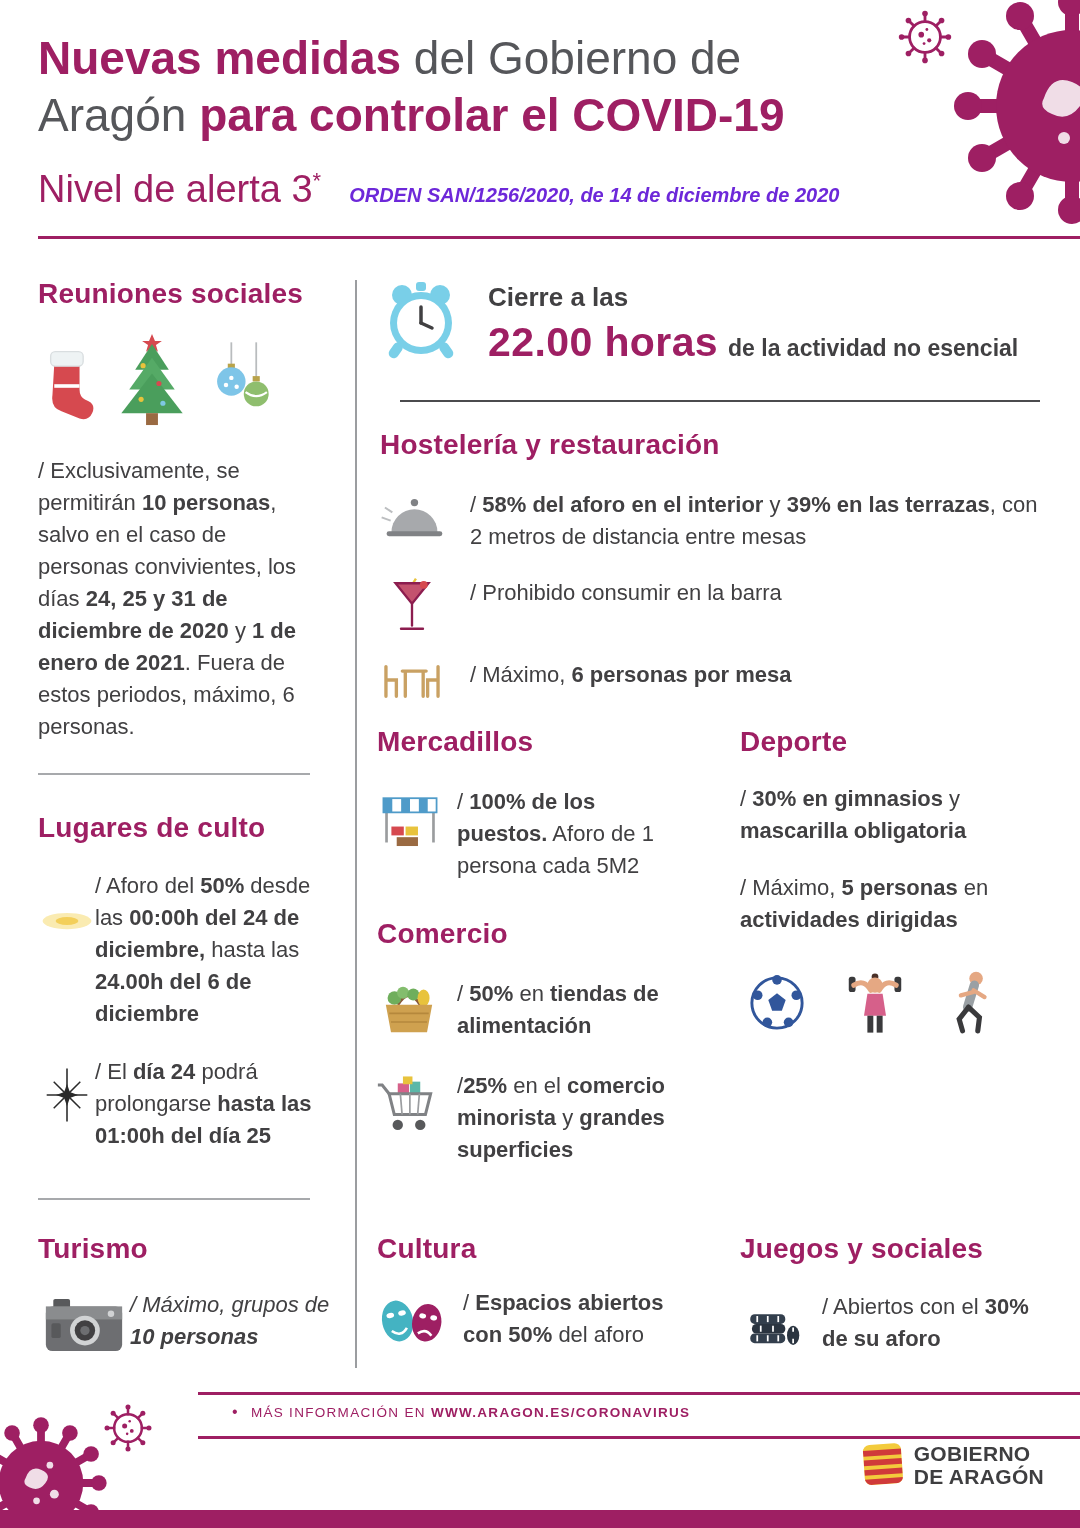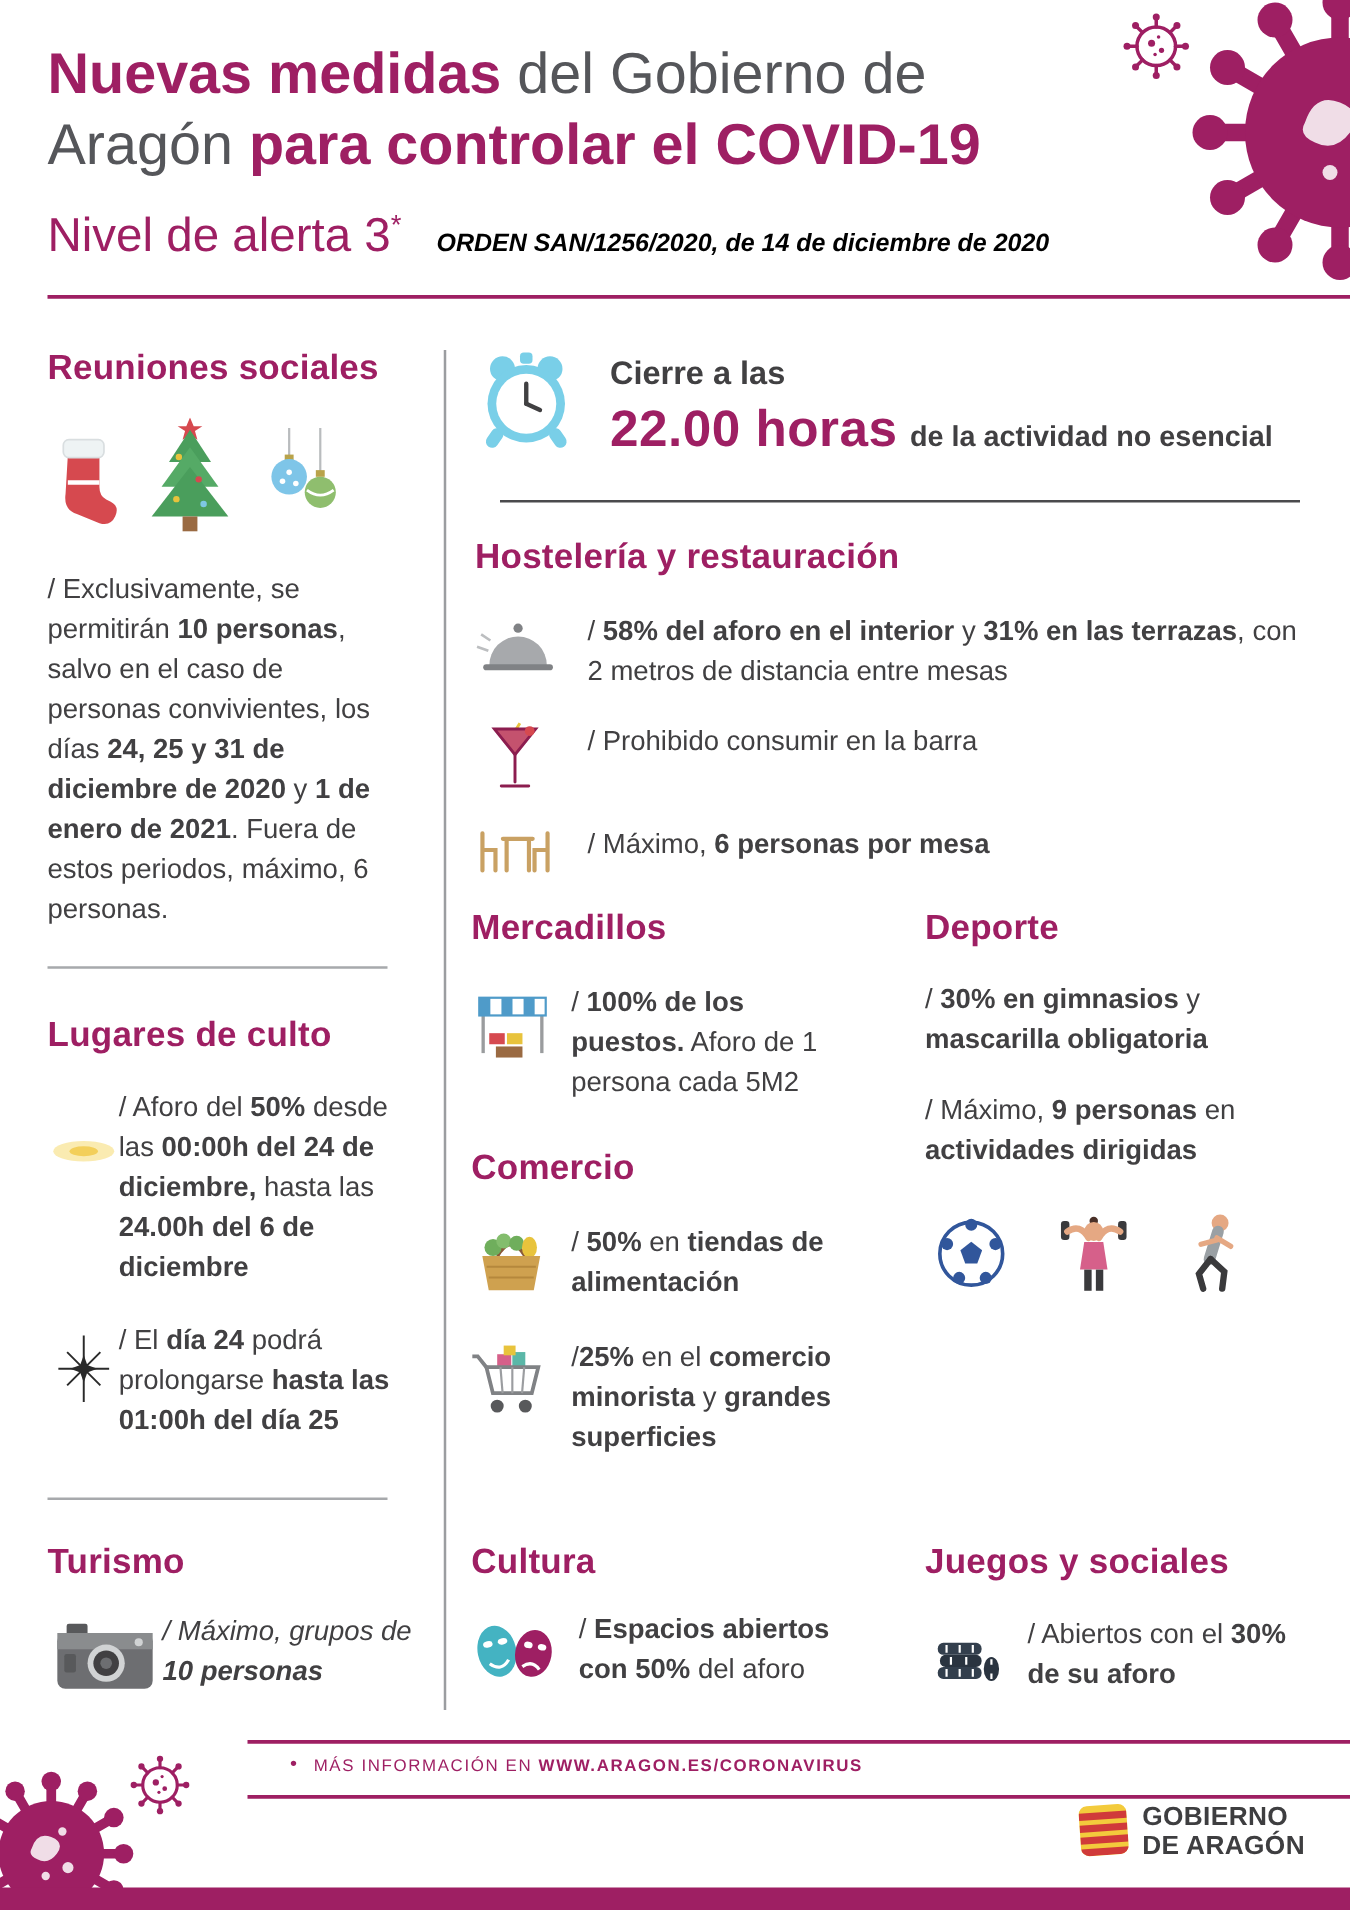--- a/index.html
+++ b/index.html
@@ -14,21 +14,21 @@
   .h2 { font-size:28px; font-weight:700; color:var(--accent); letter-spacing:.2px; }
   .txt { font-size:22px; line-height:32px; color:var(--text); }
   .item { display:flex; align-items:flex-start; }
   .icon-box { flex:none; display:flex; justify-content:center; }
 
   
   .header-title { position:absolute; left:38px; top:30px; font-size:46px; line-height:57px; color:#55565a; }
   .alert-row { position:absolute; left:38px; top:168px; display:flex; align-items:baseline; }
   .alert-level { font-size:38px; color:var(--accent); }
   .ast { font-size:22px; position:relative; top:-14px; color:var(--accent); }
-  .order-ref { font-size:20px; font-style:italic; font-weight:700; color:#000000; margin-left:28px; }
+  .order-ref { font-size:20px; font-style:italic; font-weight:700; color:#6d28d9; margin-left:28px; }
   .header-rule { position:absolute; left:38px; right:0; top:236px; height:3px; background:var(--accent); }
 
   
   .v-rule { position:absolute; left:355px; top:280px; width:2px; height:1088px; background:#9b9da0; }
   .left-rule { position:absolute; left:38px; width:272px; height:2px; background:#a7a9ac; }
   .r1 { top:773px; } .r2 { top:1198px; }
   .mid-rule { position:absolute; left:400px; top:400px; width:640px; height:2px; background:#4b4b4d; }
 
   
   .col-left { position:absolute; left:38px; top:278px; width:284px; }
@@ -306,21 +306,21 @@
         <svg width="64" height="48" viewBox="0 0 78 56" style="margin-top:6px">
           <g stroke="#bcbec0" stroke-width="2.5">
               <path d="M6 14 l9 6"></path>
               <path d="M2 26 l11 4"></path>
             </g>
           <circle cx="42" cy="8" r="4.5" fill="#808285"></circle>
           <path d="M14 44 A28 28 0 0 1 70 44 Z" fill="#a7a9ac"></path>
           <rect x="8" y="43" width="68" height="6" rx="3" fill="#808285"></rect>
         </svg>
       </div>
-      <p class="txt"><span>/ </span><span class="b">58% del aforo en el interior</span><span> y </span><span class="b">31% en las terrazas</span><span>, con 2 metros de distancia entre mesas</span></p>
+      <p class="txt"><span>/ </span><span class="b">58% del aforo en el interior</span><span> y </span><span class="b">39% en las terrazas</span><span>, con 2 metros de distancia entre mesas</span></p>
     </div>
     <div class="item h-item">
       <div class="icon-box">
         <svg width="46" height="58" viewBox="0 0 58 74" style="margin-top:0">
           <line x1="34" y1="2" x2="24" y2="18" stroke="#e8c33c" stroke-width="3"></line>
           <polygon points="8,8 50,8 29,34" fill="#c4526e"></polygon>
           <g stroke="#8c1d4f" stroke-width="3" fill="none" stroke-linecap="round">
             <polygon points="8,8 50,8 29,34" fill="none"></polygon>
             <line x1="29" y1="34" x2="29" y2="62"></line>
               <line x1="15" y1="66" x2="43" y2="66"></line>
@@ -423,21 +423,21 @@
           </g>
         </svg>
       </div>
       <p class="txt"><span>/ </span><span class="b">Espacios abiertos con 50%</span><span> del aforo</span></p>
     </div>
   </div>
 
   <div class="sec-deporte">
     <h2 class="h2">Deporte</h2>
     <p class="txt d-item"><span>/ </span><span class="b">30% en gimnasios</span><span> y </span><span class="b">mascarilla obligatoria</span></p>
-    <p class="txt d-item"><span>/ Máximo, </span><span class="b">9 personas</span><span> en </span><span class="b">actividades dirigidas</span></p>
+    <p class="txt d-item"><span>/ Máximo, </span><span class="b">5 personas</span><span> en </span><span class="b">actividades dirigidas</span></p>
     <div class="sport-row">
       <svg width="58" height="58" viewBox="0 0 60 60">
         <circle cx="30" cy="30" r="26" fill="#fff" stroke="#31569b" stroke-width="3"></circle>
         <polygon points="30,20 39,27 35,38 25,38 21,27" fill="#31569b"></polygon>
         <g fill="#31569b">
           <circle cx="10" cy="22" r="5"></circle>
             <circle cx="50" cy="22" r="5"></circle>
             <circle cx="20" cy="50" r="5"></circle>
             <circle cx="42" cy="50" r="5"></circle>
             <circle cx="30" cy="6" r="5"></circle>

